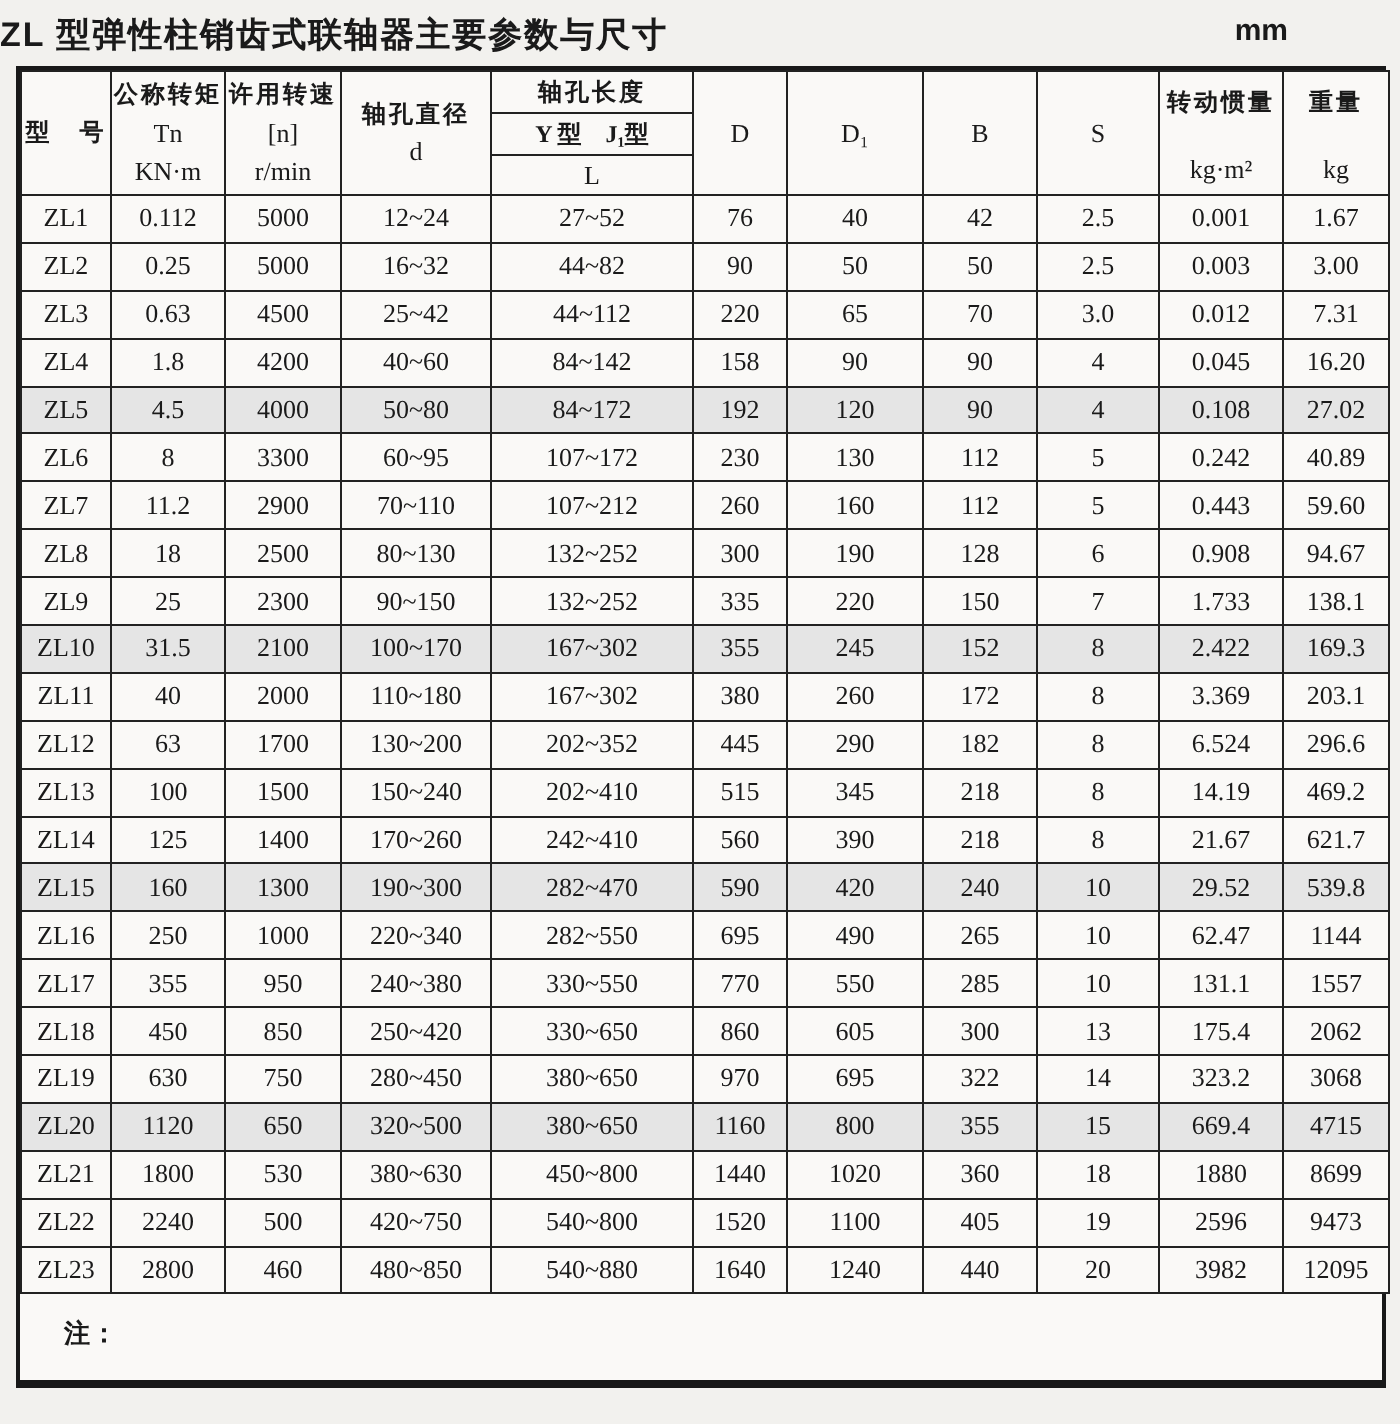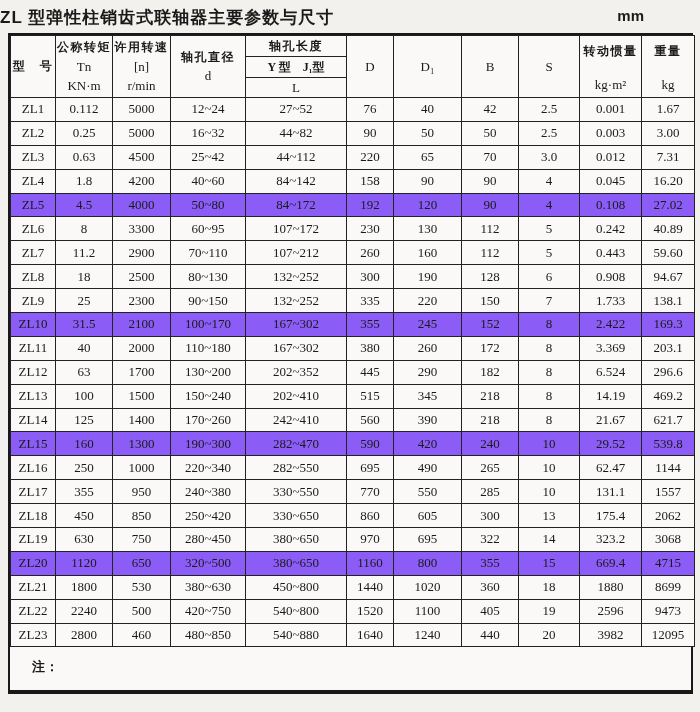--- a/index.html
+++ b/index.html
@@ -85,21 +85,21 @@
     flex-direction: column;
     justify-content: space-between;
     height: 50px;
     padding: 5px 0 3px 0;
   }
   thead tr.hr1 { height: 21px; }
   thead tr.hr2 { height: 21px; }
   thead tr.hr3 { height: 20px; }
   tbody tr { height: 23.9px; margin-top: 27px; }
   tbody td { font-size: 13px; background: #faf9f7; }
-  tbody tr.shaded td { background: #8b5cf6; }
+  tbody tr.shaded td { background: #e5e5e5; }
   .notes {
     display: flex;
     padding: 9px 8px 12px 22px;
     font-size: 13px;
     font-weight: 600;
     line-height: 1.65;
     letter-spacing: 0.5px;
   }
   .note-prefix { flex: none; }
   .note-items { flex: 1; }

